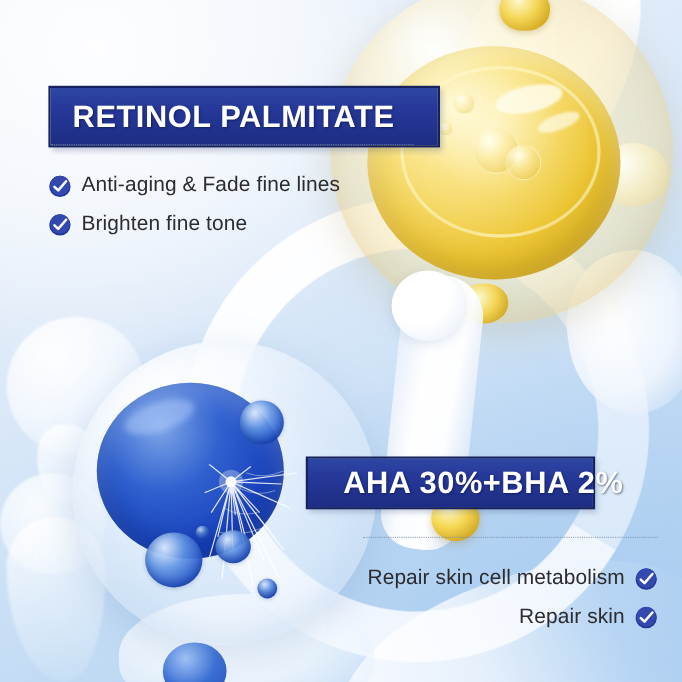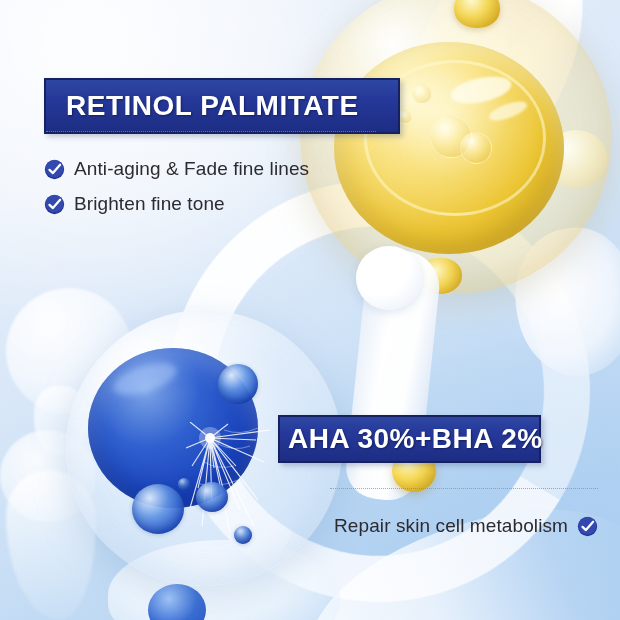--- a/index.html
+++ b/index.html
@@ -301,21 +301,21 @@
     left: 44px; top: 62px;
     width: 356px; height: 56px;
     padding-left: 20px;
     margin-top: 16px;
   }
   #banner-retinol span { font-size: 28px; }
 
   #banner-aha {
     left: 278px; top: 415px;
     width: 263px; height: 48px;
-    padding-left: 8px;
+    padding-left: 32px;
   }
   #banner-aha span { font-size: 28px; }
 
   
   .divider {
     position: absolute;
     height: 0;
     border-top: 1px dotted rgba(120,140,175,0.72);
   }
   #divider-top  { left: 46px;  top: 131px; width: 330px; }
@@ -444,15 +444,23 @@
 
   <div class="feature-list" id="features-aha">
     <div class="feature-item">
       <span class="label">Repair skin cell metabolism</span>
       <svg class="check-icon" viewBox="0 0 24 24">
         <circle cx="12" cy="12" r="11" fill="#22339b"></circle>
         <circle cx="12" cy="11" r="10.2" fill="#3449ae"></circle>
         <path d="M6.3,12.4 L10.2,16.1 L18.4,6.6" stroke="#ffffff" stroke-width="2.6" fill="none" stroke-linecap="round" stroke-linejoin="round"></path>
       </svg>
     </div>
+    <div class="feature-item">
+      <span class="label">Repair skin</span>
+      <svg class="check-icon" viewBox="0 0 24 24">
+        <circle cx="12" cy="12" r="11" fill="#22339b"></circle>
+        <circle cx="12" cy="11" r="10.2" fill="#3449ae"></circle>
+        <path d="M6.3,12.4 L10.2,16.1 L18.4,6.6" stroke="#ffffff" stroke-width="2.6" fill="none" stroke-linecap="round" stroke-linejoin="round"></path>
+      </svg>
+    </div>
   </div>
 
 </div>
 
 </body></html>

